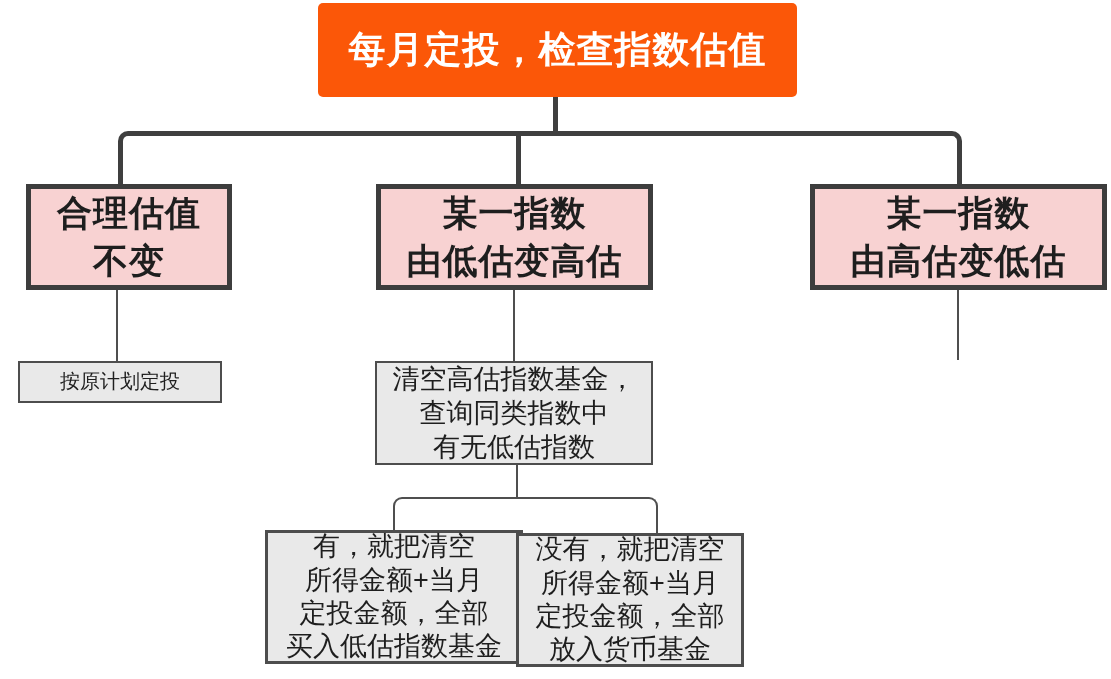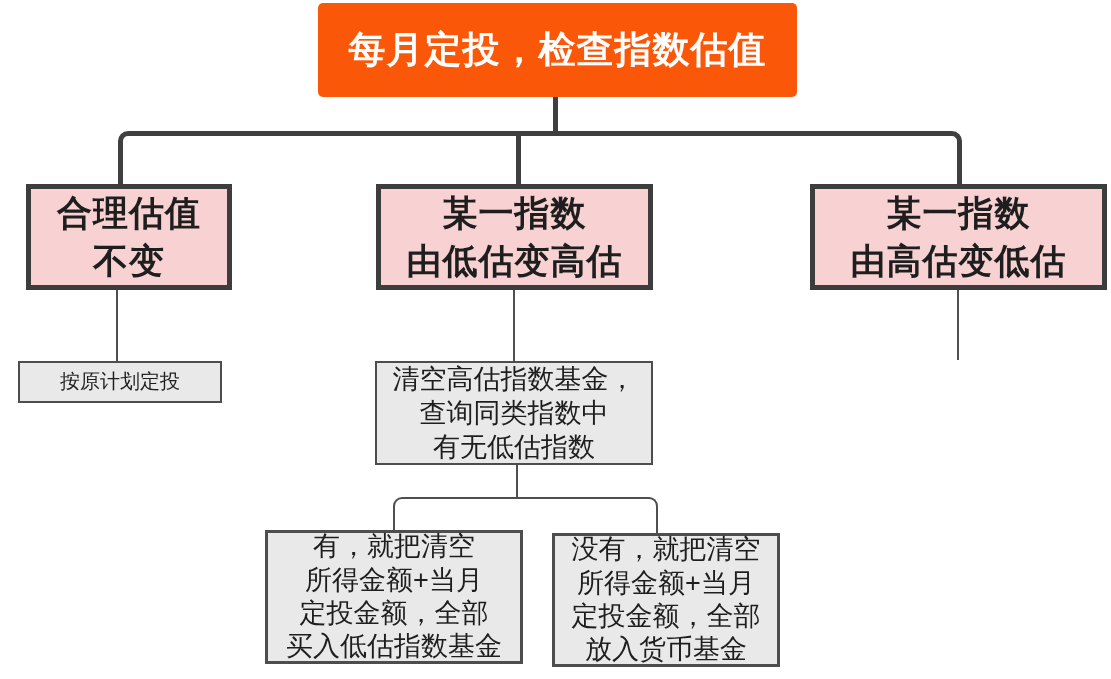--- a/index.html
+++ b/index.html
@@ -57,21 +57,21 @@
   .action-left  { left: 18px;  top: 361px; width: 204px; height: 42px; font-size: 20px; }
   .action-mid   { left: 375px; top: 361px; width: 278px; height: 104px; }
   .action-right { left: 841px; top: 360px; width: 227px; height: 103px; }
   .leaf {
     background: #e9e9e9;
     border: 3px solid #4d4d4d;
     font-size: 27px;
     line-height: 1.24;
   }
   .leaf-left  { left: 265px; top: 506px; width: 258px; height: 134px; margin-top: 24px; }
-  .leaf-right { left: 552px; top: 533px; width: 228px; height: 134px; }
+  .leaf-right { left: 516px; top: 533px; width: 228px; height: 134px; }
   
   .line { position: absolute; background: #3f3f3f; }
   .thick-feed   { left: 553px; top: 97px;  width: 5px; height: 39px; }
   .thick-bracket {
     position: absolute;
     left: 118px; top: 131px; width: 844px; height: 56px;
     box-sizing: border-box;
     border-top: 5px solid #3f3f3f;
     border-left: 5px solid #3f3f3f;
     border-right: 5px solid #3f3f3f;

